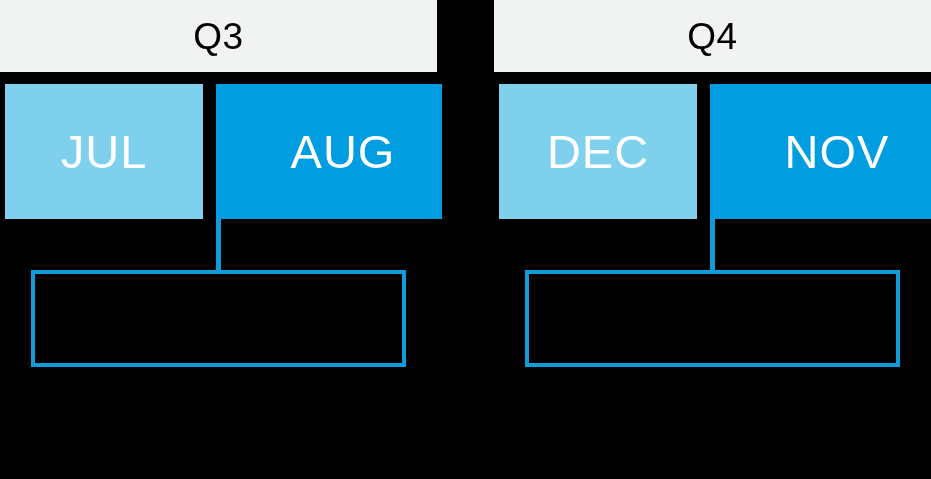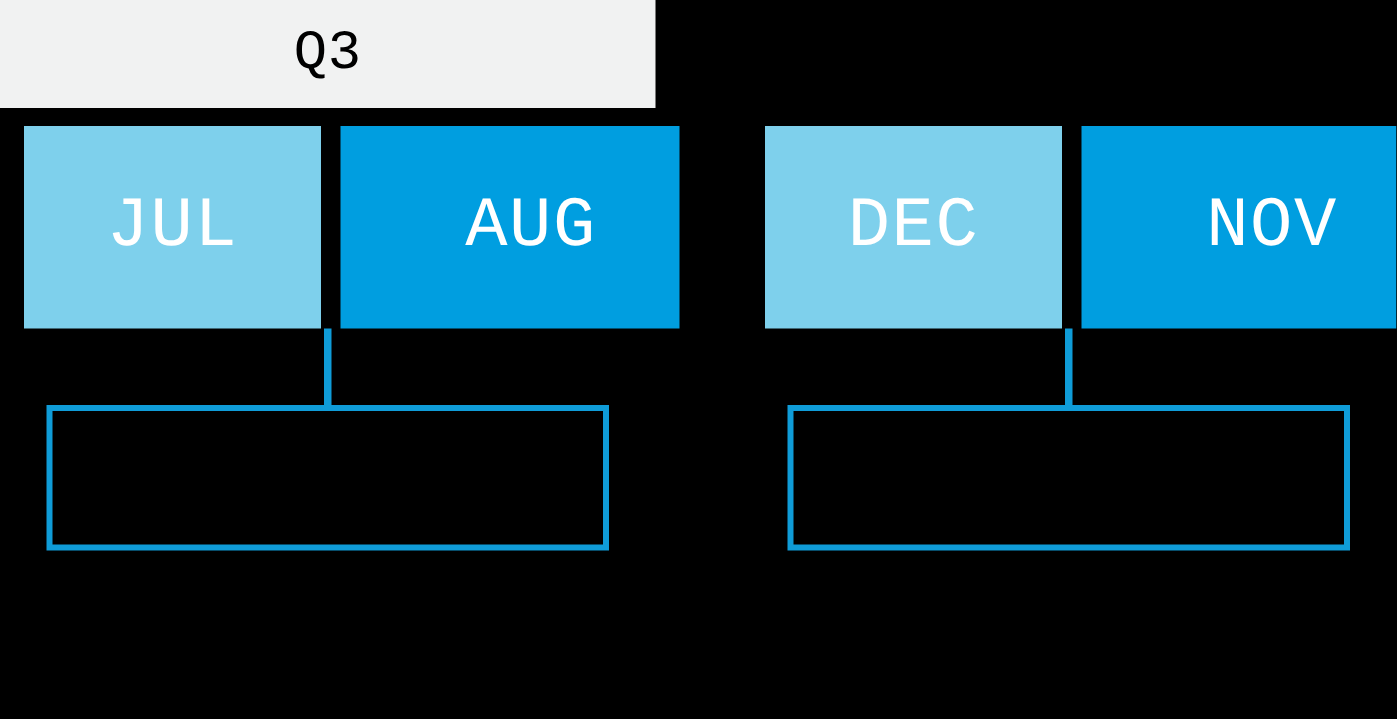--- a/index.html
+++ b/index.html
@@ -13,21 +13,20 @@
     height: 479px;
     background: var(--canvas-bg, #000000);
     overflow: hidden;
     font-family: "Liberation Sans", sans-serif;
   }
   .quarter {
     position: absolute;
     top: 0;
     width: 437px;
     height: 463px;
-    font-family: Liberation Mono, monospace;
   }
   .quarter.q0 { left: 0; }
   .quarter.q1 { left: 494px; }
   .qheader {
     position: absolute;
     top: 0;
     left: 0;
     width: 437px;
     height: 72px;
     background: var(--header-bg, #f1f2f2);
@@ -37,21 +36,21 @@
   }
   .qlabel {
     color: var(--header-text, #000000);
     font-size: 37px;
     line-height: 1;
     letter-spacing: 0.5px;
   }
   .months {
     position: absolute;
     top: 84px;
-    left: 16px;
+    left: 5px;
     width: 437px;
     height: 135px;
     display: flex;
     gap: 13px;
   }
   .month {
     flex: 1 1 0;
     height: 135px;
     display: flex;
     align-items: center;
@@ -104,20 +103,23 @@
         <span class="month-label">AUG</span>
       </div>
     </div>
     <div class="connector"></div>
     <div class="callout">
       <span></span>
     </div>
   </section>
 
   <section class="quarter q1">
+    <header class="qheader">
+      <span class="qlabel">Q4</span>
+    </header>
     <div class="months">
       <div class="month">
         <span class="month-label">DEC</span>
       </div>
       <div class="month highlight">
         <span class="month-label">NOV</span>
       </div>
     </div>
     <div class="connector"></div>
     <div class="callout">

